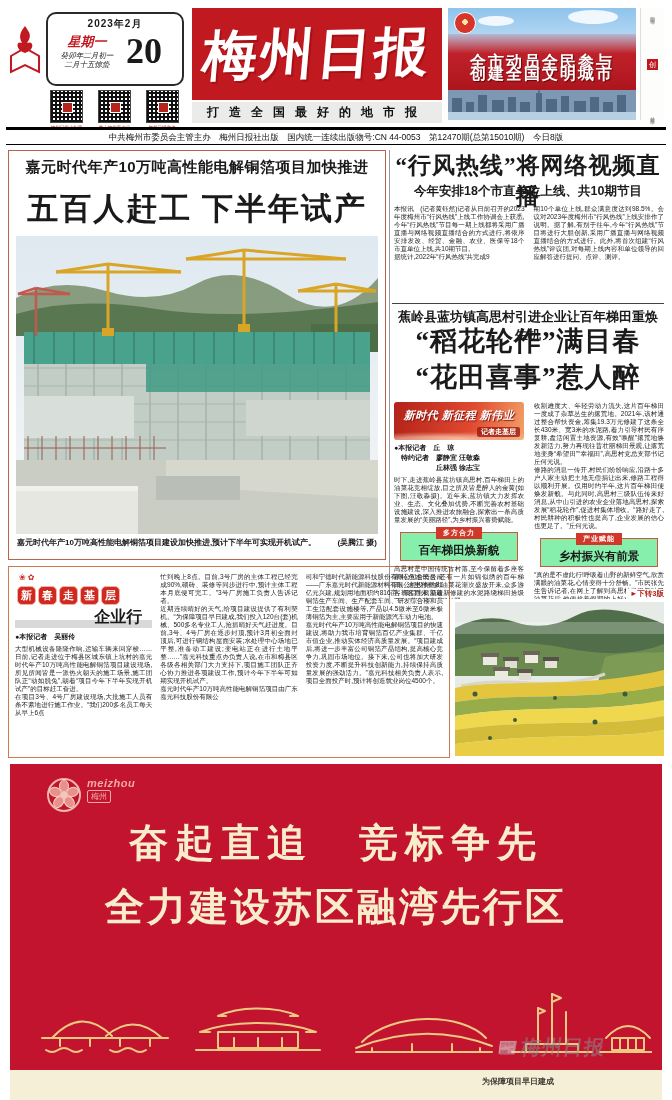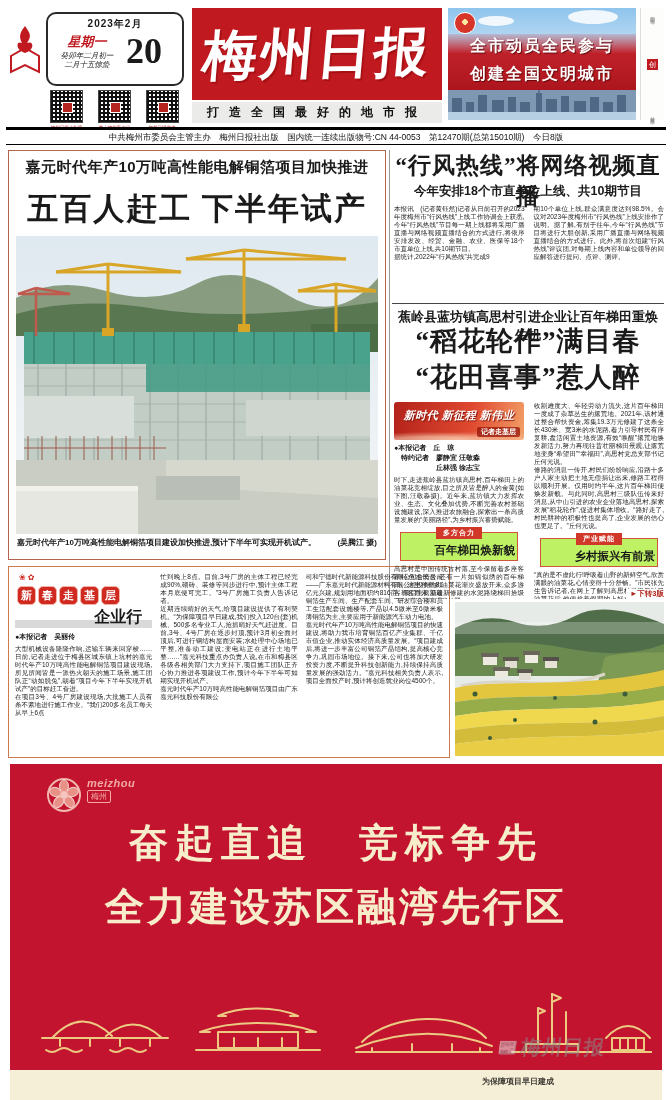--- a/index.html
+++ b/index.html
@@ -75,21 +75,21 @@
   .nt-badge{height:38px;background:linear-gradient(100deg,#b3221a,#e04a30 60%,#f2a068);border-radius:3px;
             position:relative;overflow:hidden;margin-bottom:3px;}
   .nt-main{position:absolute;left:0;top:6px;width:100%;text-align:center;color:#fff;font-weight:900;
            font-size:11px;font-style:italic;letter-spacing:.5px;text-shadow:1px 1px 1px #7e1008;}
   .nt-sub{position:absolute;right:4px;bottom:3px;color:#fff;font-size:7px;font-weight:700;
           background:rgba(150,20,10,.75);padding:0 4px;border-radius:2px;}
   .nt-hill{position:absolute;left:0;bottom:0;width:100%;height:10px;
            background:radial-gradient(ellipse at 28% 120%,rgba(255,230,200,.55) 30%,transparent 60%),
                       radial-gradient(ellipse at 70% 140%,rgba(255,210,180,.4) 35%,transparent 65%);}
   .a3-byl{font-size:7px;font-weight:700;line-height:10px;margin-bottom:3px;}
-  .sub-box{border:1px solid #d2543a;margin:8px 6px 4px;padding:7px 2px 2px;text-align:right;position:relative;background:#bef264;}
+  .sub-box{border:1px solid #d2543a;margin:8px 6px 4px;padding:7px 2px 2px;text-align:center;position:relative;background:#86efac;}
   .sub-label{position:absolute;top:-6px;left:50%;transform:translateX(-50%);background:#d2382a;color:#fff;
              font-size:7px;font-weight:700;padding:1px 7px;letter-spacing:1px;white-space:nowrap;}
   .sub-title{font-size:11.5px;font-weight:900;white-space:nowrap;}
   .more{position:absolute;right:0;bottom:0;background:#fff;font-size:7.5px;font-weight:800;color:#b02318;padding-left:4px;}
   .a3-photo{left:455px;top:602px;}
   
   .banner{left:10px;top:764px;width:652px;height:336px;background:#c2142f;overflow:hidden;}
   .brand{position:absolute;left:36px;top:13px;display:flex;align-items:flex-start;gap:5px;}
   .brand-txt{display:flex;flex-direction:column;align-items:flex-start;}
   .brand-en{color:#f2aaa2;font-weight:900;font-style:italic;font-size:11px;letter-spacing:.5px;}
@@ -150,21 +150,21 @@
   <div class="abs masthead">
     <span>梅州日报</span>
   </div>
   <div class="abs tagline">打造全国最好的地市报</div>
 
   <div class="abs ad">
     <span class="ad-cloud" style="left:120px;top:2px;width:50px;height:14px"></span>
     <span class="ad-cloud" style="left:30px;top:8px;width:36px;height:10px"></span>
     <div class="ad-emblem"></div>
     <div class="ad-red"></div>
-    <div class="ad-line" style="top:28px">全市动员全民参与</div>
+    <div class="ad-line" style="top:44px">全市动员全民参与</div>
     <div class="ad-line" style="top:56px">创建全国文明城市</div>
     <svg style="position:absolute;left:0;top:82px" width="188" height="30" viewBox="0 0 188 30">
       <rect x="0" y="0" width="188" height="30" fill="#7e97b2"></rect>
       <rect x="0" y="22" width="188" height="8" fill="#b7cfe2"></rect>
       <g fill="#4f6886">
         <rect x="4" y="8" width="10" height="14"></rect>
           <rect x="18" y="12" width="8" height="10"></rect>
         <rect x="30" y="5" width="9" height="17"></rect>
           <rect x="44" y="10" width="12" height="12"></rect>
         <rect x="60" y="7" width="8" height="15"></rect>

